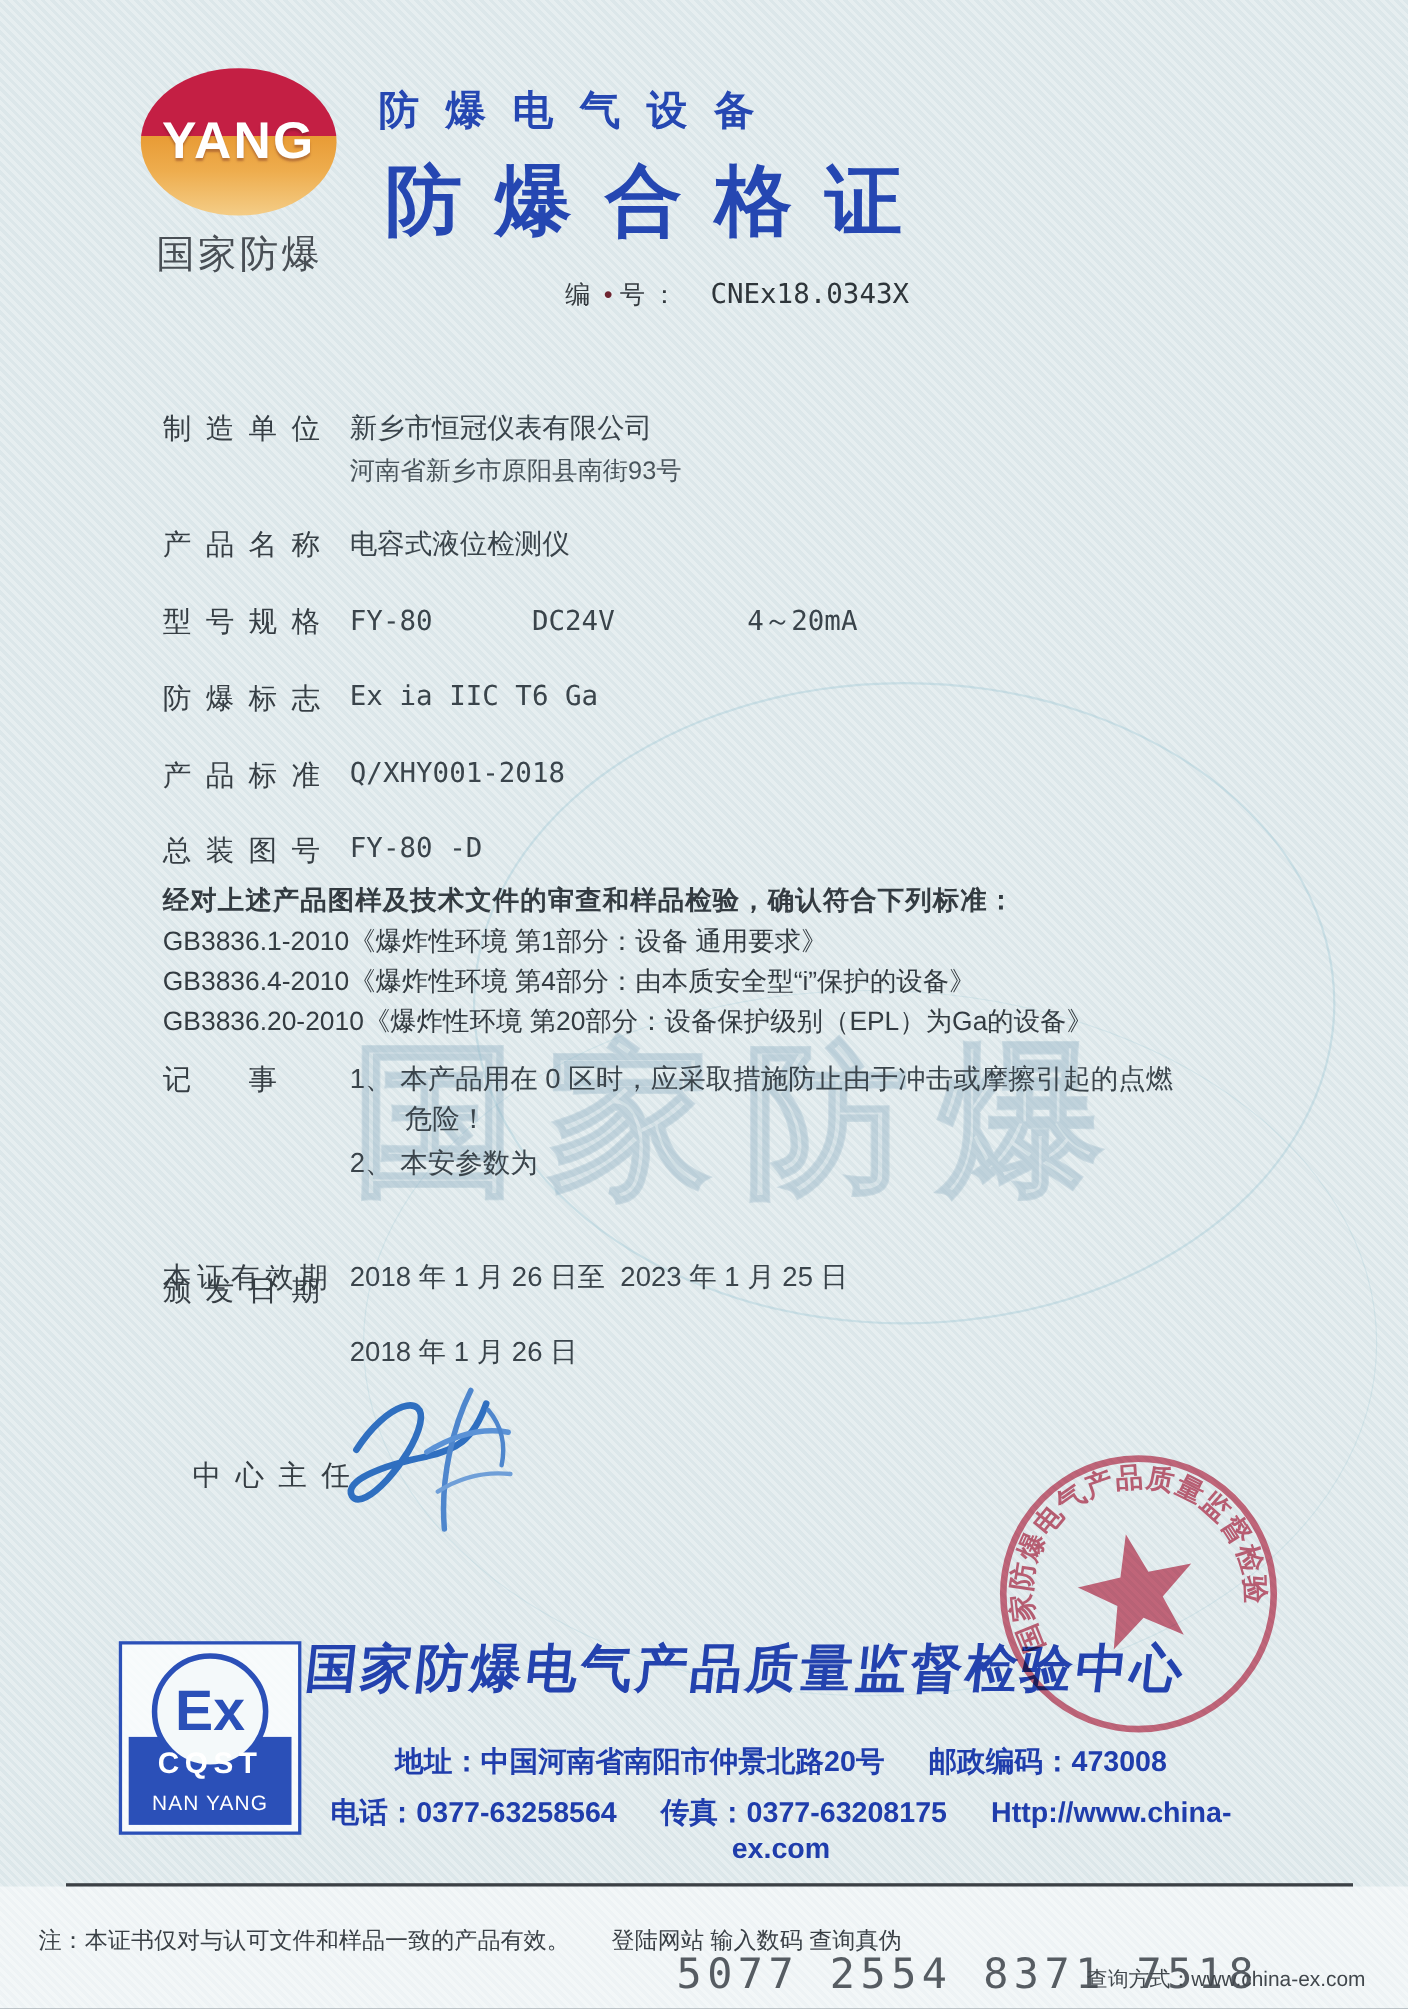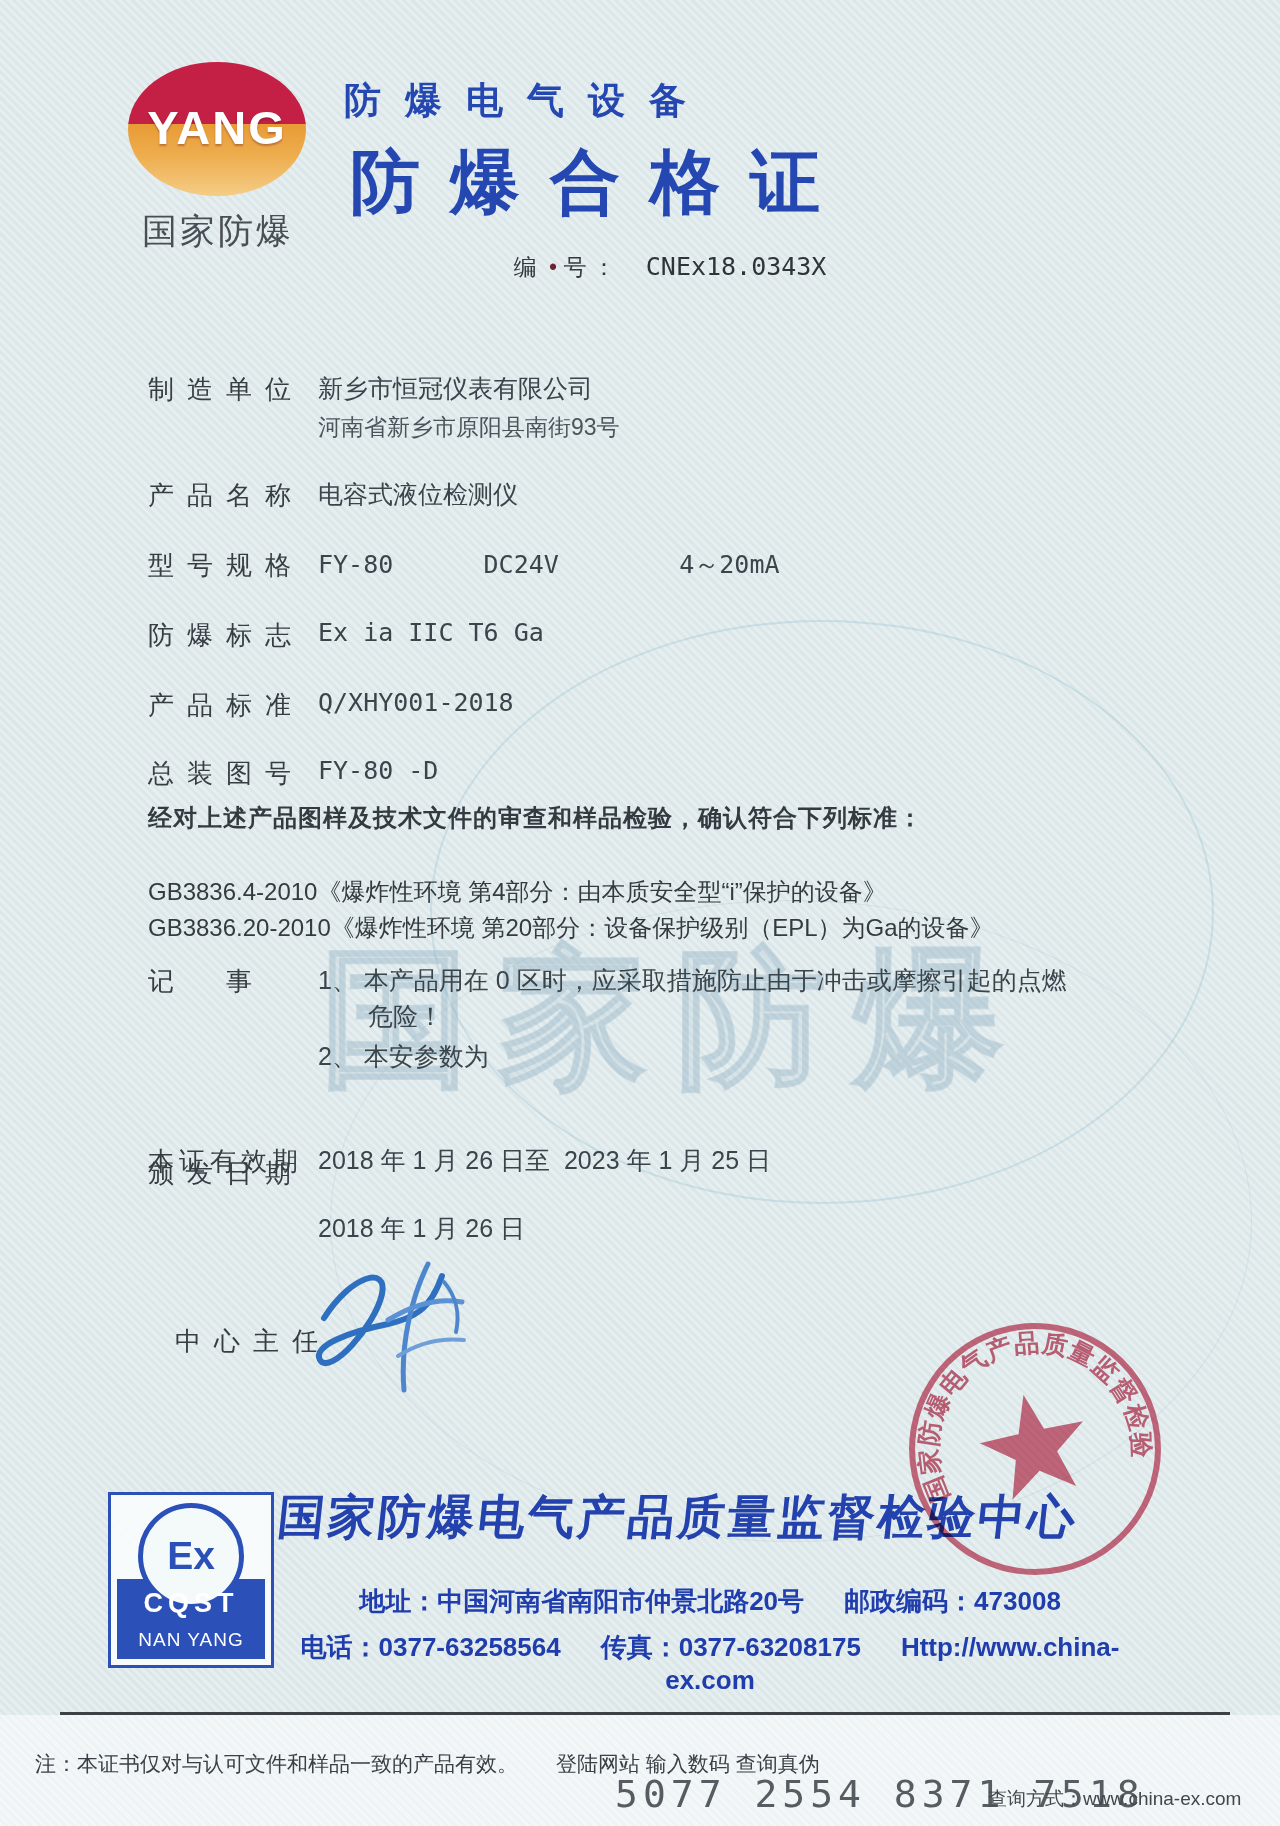--- a/index.html
+++ b/index.html
@@ -53,21 +53,21 @@
   .stamp{left:904px;top:1318px;width:262px;height:262px;z-index:6;
     transform:rotate(-12deg);opacity:.88;mix-blend-mode:multiply;}
 
   
   .cqst-box{left:108px;top:1492px;width:160px;height:170px;border:3px solid #2b50b8;
     background:rgba(250,253,254,.85);z-index:2;}
   .cqst-blue{position:absolute;left:6px;right:6px;bottom:6px;height:80px;background:#2b50b8;}
   .cqst-circle{position:absolute;left:50%;top:8px;transform:translateX(-50%);
     width:96px;height:96px;border-radius:50%;border:5px solid #2b50b8;background:#f4f9fa;
     display:flex;align-items:center;justify-content:center;}
-  .cqst-ex{font-size:39px;font-weight:bold;color:#2b50b8;}
+  .cqst-ex{font-size:52px;font-weight:bold;color:#2b50b8;}
   .cqst-name{position:absolute;left:0;right:0;bottom:46px;text-align:center;color:#fff;
     font-size:27px;letter-spacing:5px;font-weight:bold;z-index:2;}
   .cqst-city{position:absolute;left:0;right:0;bottom:14px;text-align:center;color:#fff;
     font-size:19px;letter-spacing:1px;z-index:2;}
 
   .org-name{left:278px;top:1486px;width:1000px;font-size:47px;font-weight:bold;color:#2342ae;
     letter-spacing:3px;transform:skewX(-6deg);z-index:2;}
   .org-line{left:270px;width:880px;text-align:center;color:#1f3dac;font-weight:bold;
     font-size:26px;z-index:2;}
   .org-addr{top:1584px;}
@@ -117,20 +117,21 @@
   <div class="abs flabel" style="top:618px">防爆标志</div>
   <div class="abs fvalue mono" style="top:618px">Ex ia IIC T6 Ga</div>
 
   <div class="abs flabel" style="top:688px">产品标准</div>
   <div class="abs fvalue mono" style="top:688px">Q/XHY001-2018</div>
 
   <div class="abs flabel" style="top:756px">总装图号</div>
   <div class="abs fvalue mono" style="top:756px">FY-80 -D</div>
 
   <div class="abs para intro" style="top:802px">经对上述产品图样及技术文件的审查和样品检验，确认符合下列标准：</div>
+  <div class="abs para" style="top:840px">GB3836.1-2010《爆炸性环境  第1部分：设备 通用要求》</div>
   <div class="abs para" style="top:876px">GB3836.4-2010《爆炸性环境  第4部分：由本质安全型“i”保护的设备》</div>
   <div class="abs para" style="top:912px">GB3836.20-2010《爆炸性环境  第20部分：设备保护级别（EPL）为Ga的设备》</div>
 
   <div class="abs flabel" style="top:964px">记　事</div>
   <div class="abs fvalue" style="top:964px">1、 本产品用在 0 区时，应采取措施防止由于冲击或摩擦引起的点燃</div>
   <div class="abs fvalue" style="top:1000px;left:368px">危险！</div>
   <div class="abs fvalue" style="top:1040px">2、 本安参数为</div>
 
   <div class="abs flabel flabel5" style="top:1144px">本证有效期</div>
   <div class="abs fvalue pre" style="top:1144px">2018 年 1 月 26 日至  2023 年 1 月 25 日</div>

